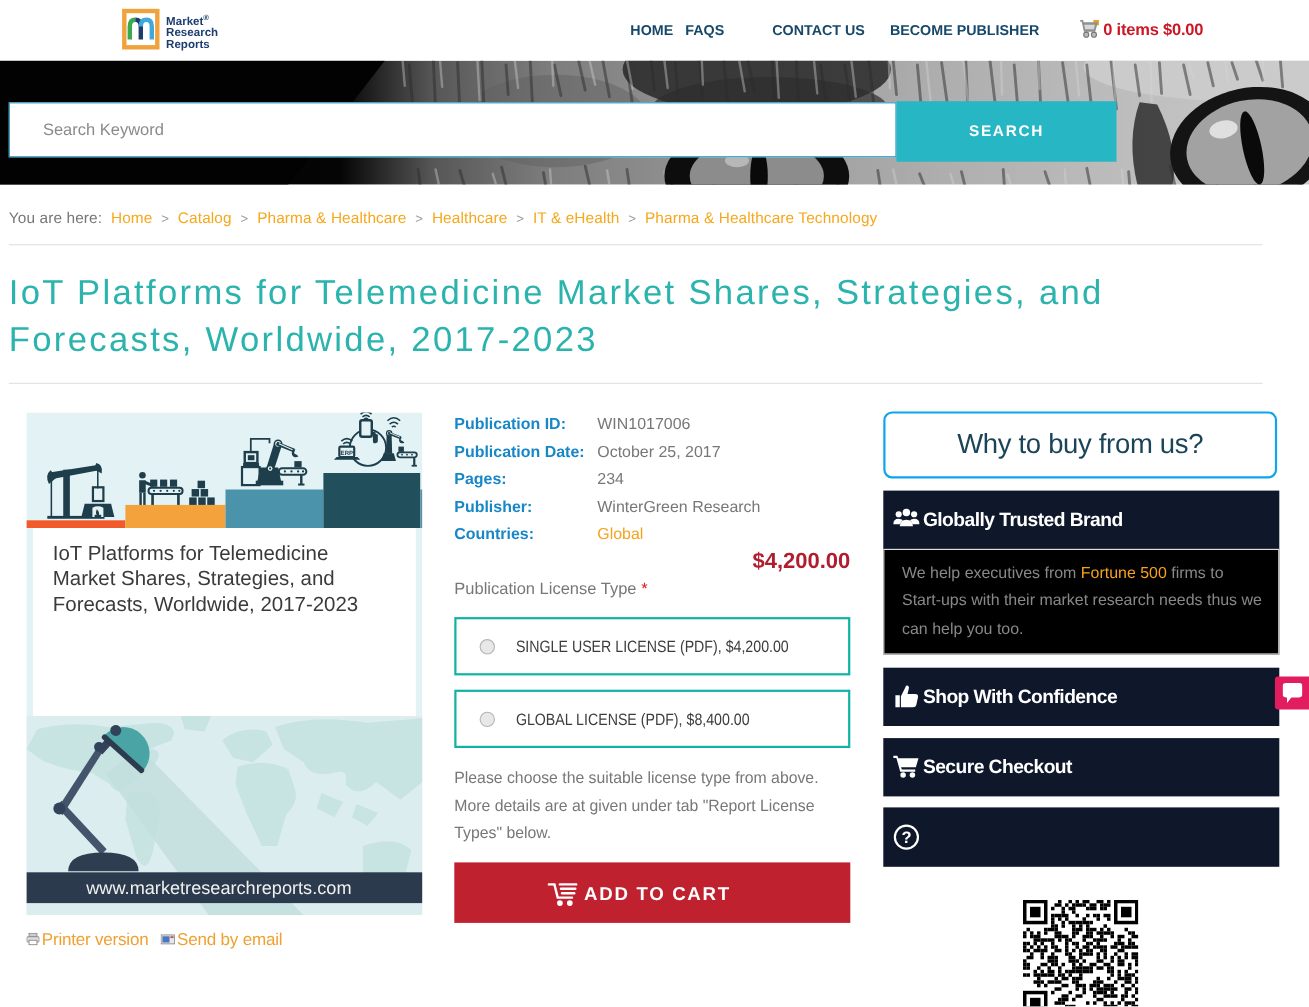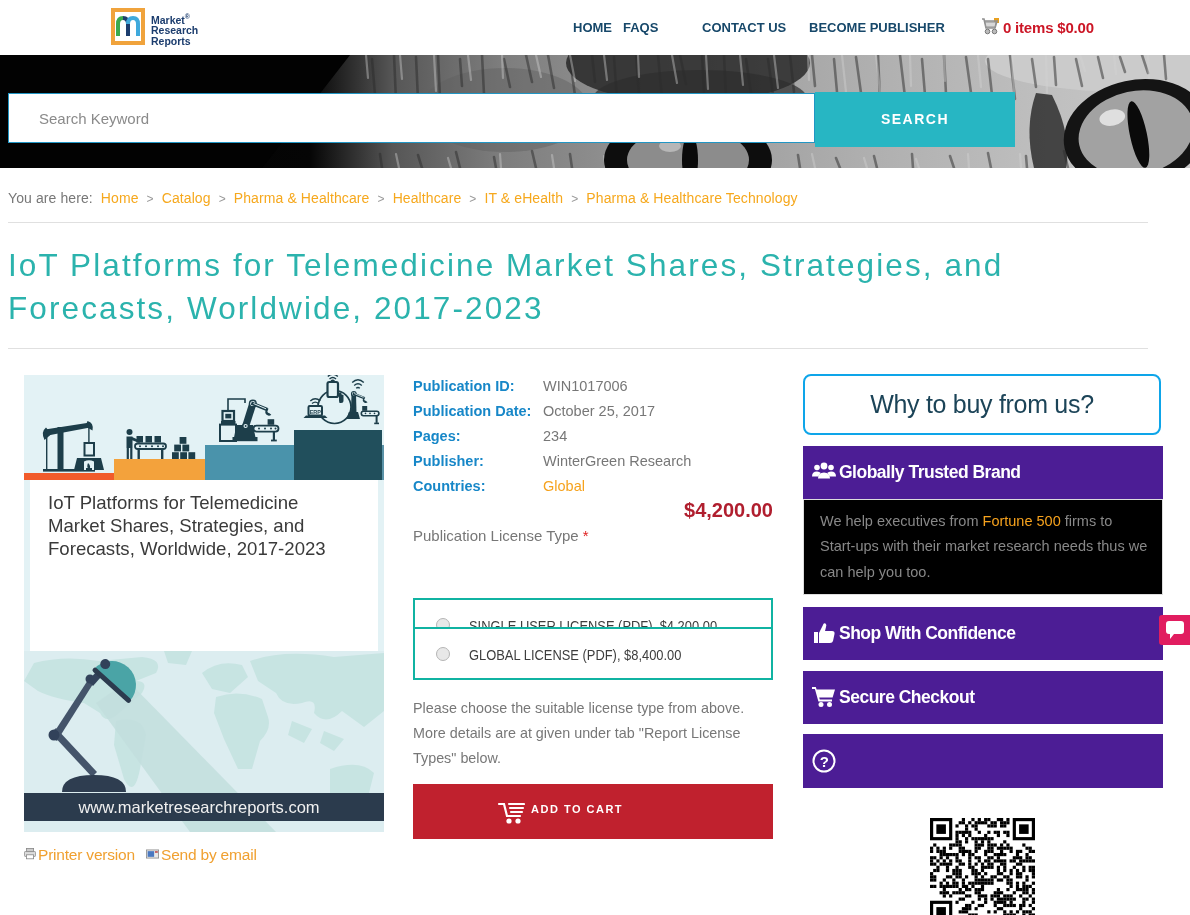--- a/index.html
+++ b/index.html
@@ -22,24 +22,24 @@
 
 .lbl { position:absolute; left:413px; color:#1787c8; font-weight:bold; font-size:14.5px; }
 .val { position:absolute; left:543px; color:#777; font-size:14.5px; }
 .price { position:absolute; left:413px; width:360px; top:499px; text-align:right; color:#b01e2e; font-weight:bold; font-size:20px; }
 .licTitle { position:absolute; left:413px; top:527px; color:#777; font-size:15px; }
 .licBox { position:absolute; left:413px; width:360px; height:53px; border:2px solid #10b3a2; background:#fff; }
 .licBox .radio { position:absolute; left:21px; top:18px; width:14px; height:14px; border-radius:50%; border:1px solid #b5b5b5; background:#e8e8e8; }
 .licBox .ltxt { position:absolute; left:54px; top:17px; font-size:15px; color:#3d3d3d; transform:scaleX(0.86); transform-origin:0 0; }
 .midP { position:absolute; left:413px; top:696px; width:380px; font-size:14.8px; color:#777; line-height:25px; transform:scaleX(0.97); transform-origin:0 0; }
 .addBtn { position:absolute; left:413px; top:784px; width:360px; height:55px; background:#c0212e; color:#fff; }
-.addBtn span { position:absolute; left:118px; top:19px; font-weight:bold; font-size:11px; letter-spacing:1.5px; }
+.addBtn span { position:absolute; left:118px; top:19px; font-weight:bold; font-size:17px; letter-spacing:1.5px; }
 
 .whyBox { position:absolute; left:803px; top:374px; width:358px; height:61px; border:2px solid #0ea5e9; border-radius:8px; color:#1c4458; font-size:25px; text-align:center; line-height:57px; letter-spacing:-0.3px; }
-.banner { position:absolute; left:803px; width:360px; height:53px; background:#4c1d95; color:#fff; font-weight:bold; font-size:17.5px; letter-spacing:-0.5px; }
+.banner { position:absolute; left:803px; width:360px; height:53px; background:#0f172a; color:#fff; font-weight:bold; font-size:17.5px; letter-spacing:-0.5px; }
 .banner .btxt { position:absolute; left:36px; top:16px; }
 .banner svg { position:absolute; left:9px; top:15px; }
 .trustTxt { position:absolute; left:803px; top:499px; width:360px; height:96px; border:1px solid #ddd; background:#000000; }
 .trustTxt div { position:absolute; left:16px; top:9px; width:345px; font-size:14.5px; color:#888; line-height:25.3px; letter-spacing:0; }
 .trustTxt b { color:#f6a21d; font-weight:normal; }
 .chat { position:absolute; left:1159px; top:615px; width:31px; height:30px; background:#e11d60; border-radius:3px 0 0 3px; }
 
 .plink { position:absolute; top:846px; color:#f0a030; font-size:15.5px; letter-spacing:-0.2px; }
 </style>
 </head>
@@ -411,21 +411,21 @@
 <div class="lbl" style="top:403px;">Publication Date:</div>
 <div class="val" style="top:403px;">October 25, 2017</div>
 <div class="lbl" style="top:428px;">Pages:</div>
 <div class="val" style="top:428px;">234</div>
 <div class="lbl" style="top:453px;">Publisher:</div>
 <div class="val" style="top:453px;">WinterGreen Research</div>
 <div class="lbl" style="top:478px;">Countries:</div>
 <div class="val" style="top:478px;color:#f6a21d;">Global</div>
 <div class="price">$4,200.00</div>
 <div class="licTitle">Publication License Type <span style="color:#e02020;">*</span></div>
-<div class="licBox" style="top:561px;margin-top:37px;">
+<div class="licBox" style="top:561px;">
     <div class="radio"></div>
     <div class="ltxt">SINGLE USER LICENSE (PDF), $4,200.00</div>
   </div>
 <div class="licBox" style="top:627px;">
     <div class="radio"></div>
     <div class="ltxt">GLOBAL LICENSE (PDF), $8,400.00</div>
   </div>
 <div class="midP">Please choose the suitable license type from above.<br>More details are at given under tab "Report License<br>Types" below.</div>
 <div class="addBtn">
   <svg style="position:absolute;left:84px;top:15px;" width="28" height="26" viewBox="0 0 28 26">

